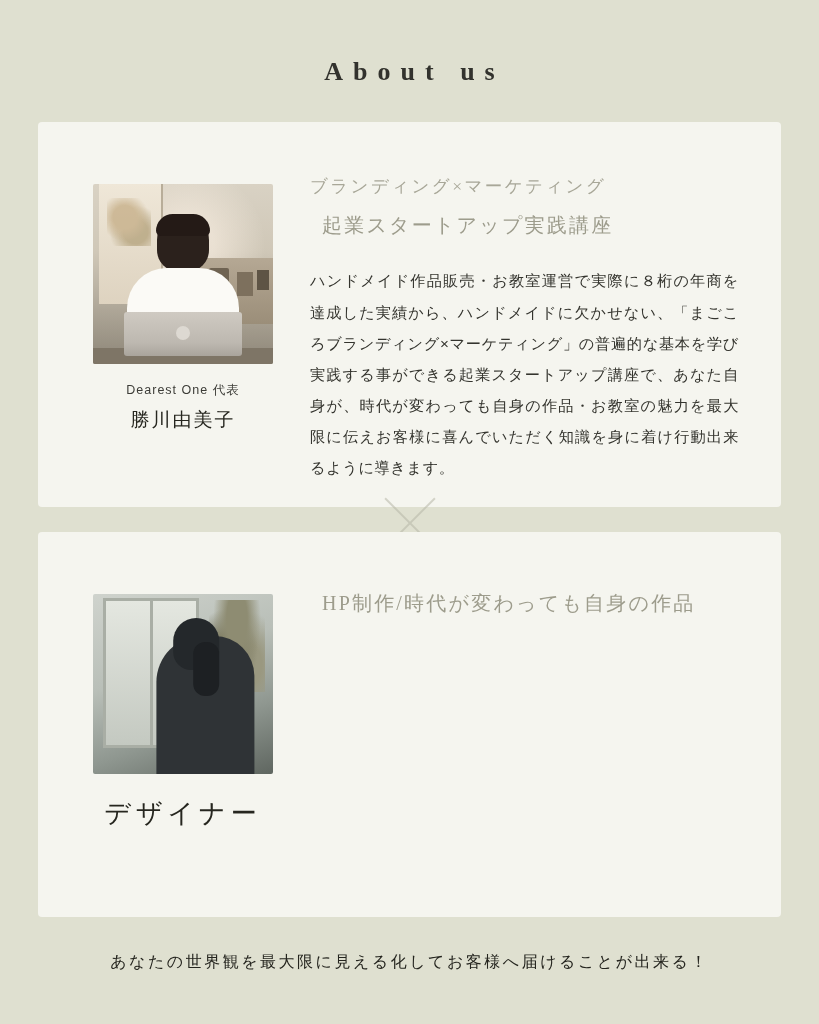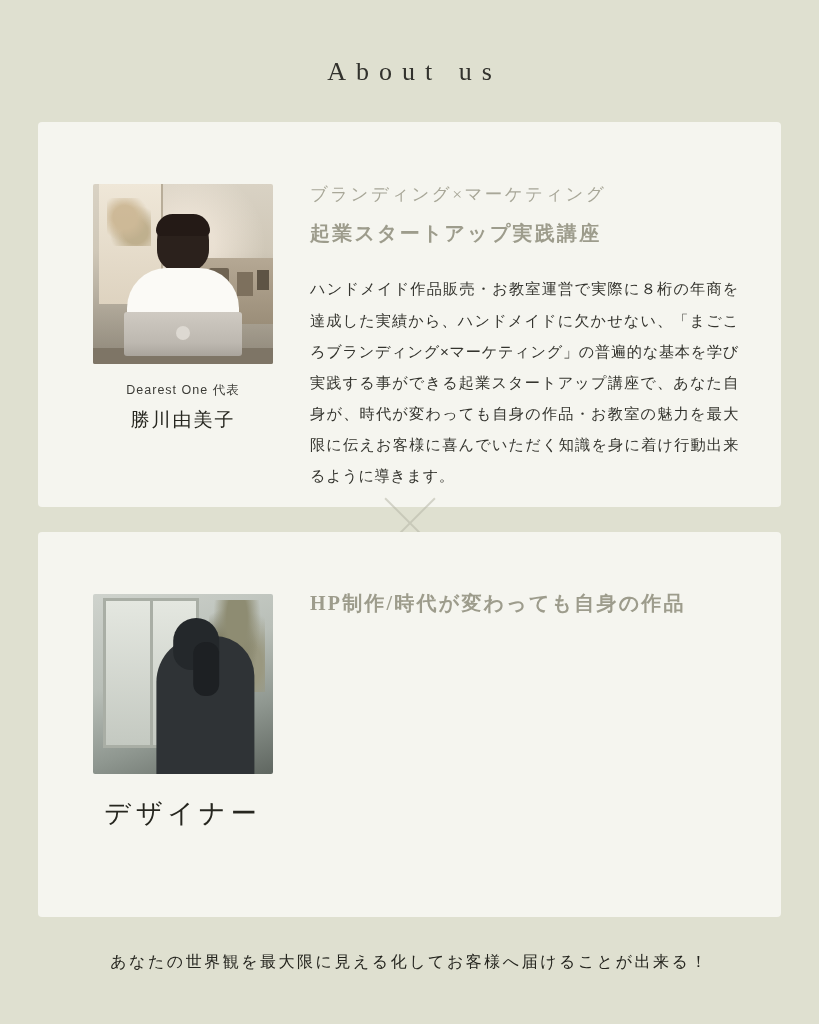--- a/index.html
+++ b/index.html
@@ -26,21 +26,21 @@
 
   
   .section-title {
     text-align: center;
     font-family: "Liberation Serif", serif;
     font-size: 26px;
     letter-spacing: 10px;
     color: #32322d;
     padding-top: 40px;
     padding-left: 10px;
-    font-weight: 400;
+    font-weight: 700;
   }
 
   
   .card {
     position: absolute;
     left: 38px;
     width: 743px;
     background: #f5f5ef;
     border-radius: 4px;
   }
@@ -197,30 +197,30 @@
     padding-top: 52px;
     padding-right: 42px;
     padding-left: 6px;
   }
 
   .eyebrow {
     font-family: "Liberation Serif", serif;
     font-size: 17.5px;
     letter-spacing: 2.4px;
     color: #a8a798;
-    margin: 8px 0 14px 0;
+    margin: 0 0 14px 0;
     font-weight: 400;
   }
   .headline {
     font-family: "Liberation Serif", serif;
     font-size: 20px;
     letter-spacing: 2.2px;
     color: #9d9c8c;
-    margin: 0 0 26px 0;
-    font-weight: 700;
+    margin: 0 0 26px 12px;
+    font-weight: 400;
   }
   .body-text {
     font-family: Liberation Sans, sans-serif;
     font-size: 15.2px;
     line-height: 2.05;
     letter-spacing: 0.6px;
     color: #34342e;
     margin: 0;
     text-align: justify;
   }

